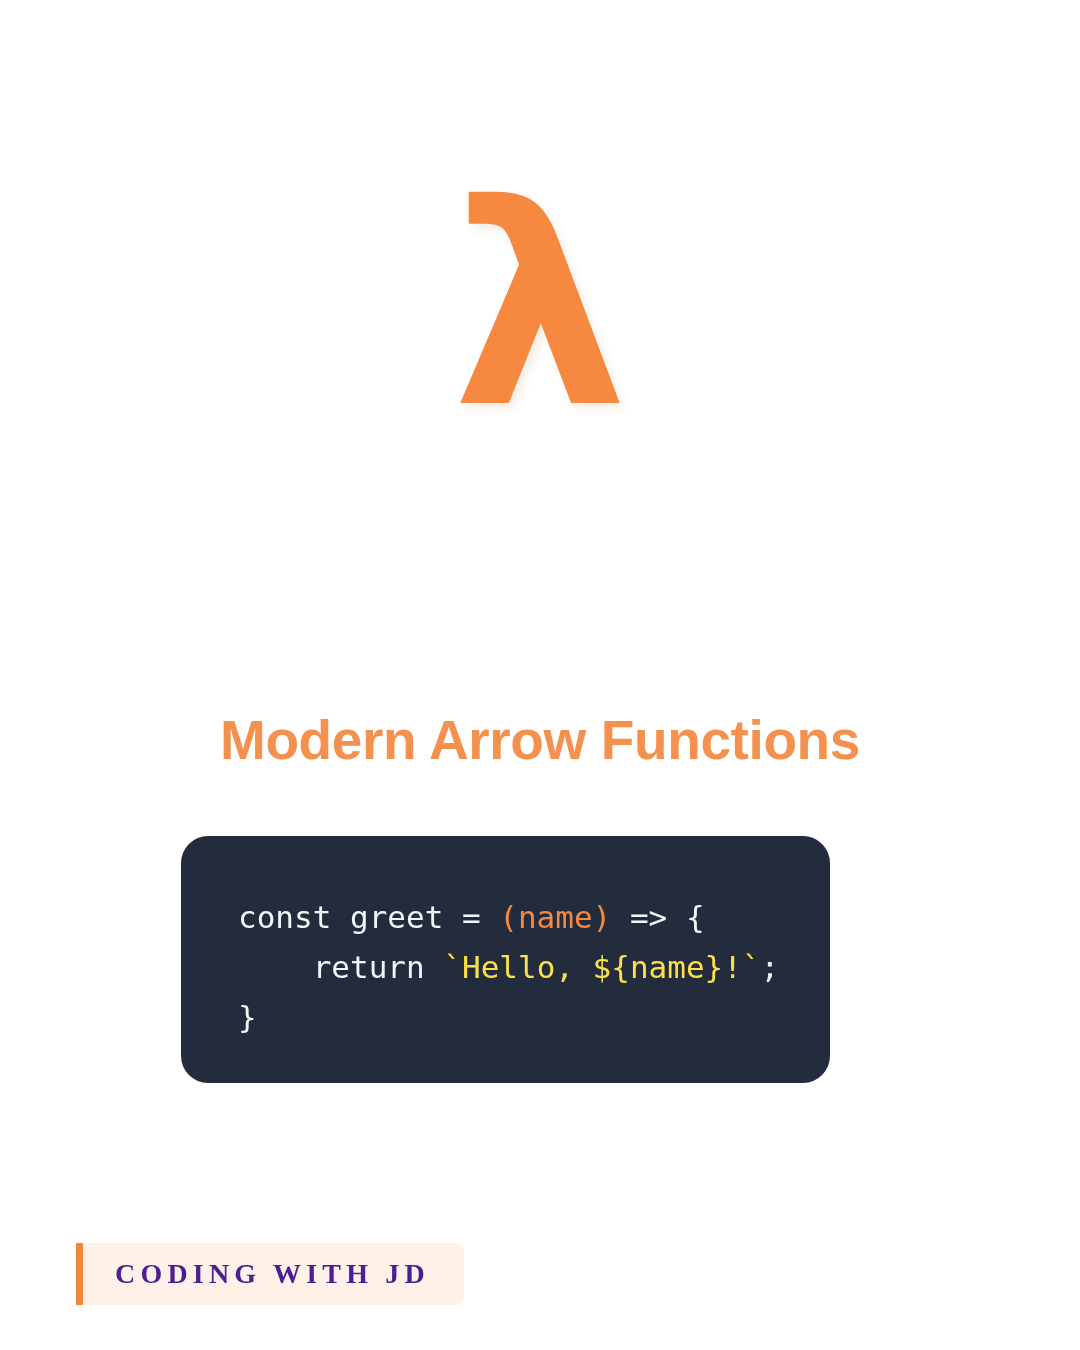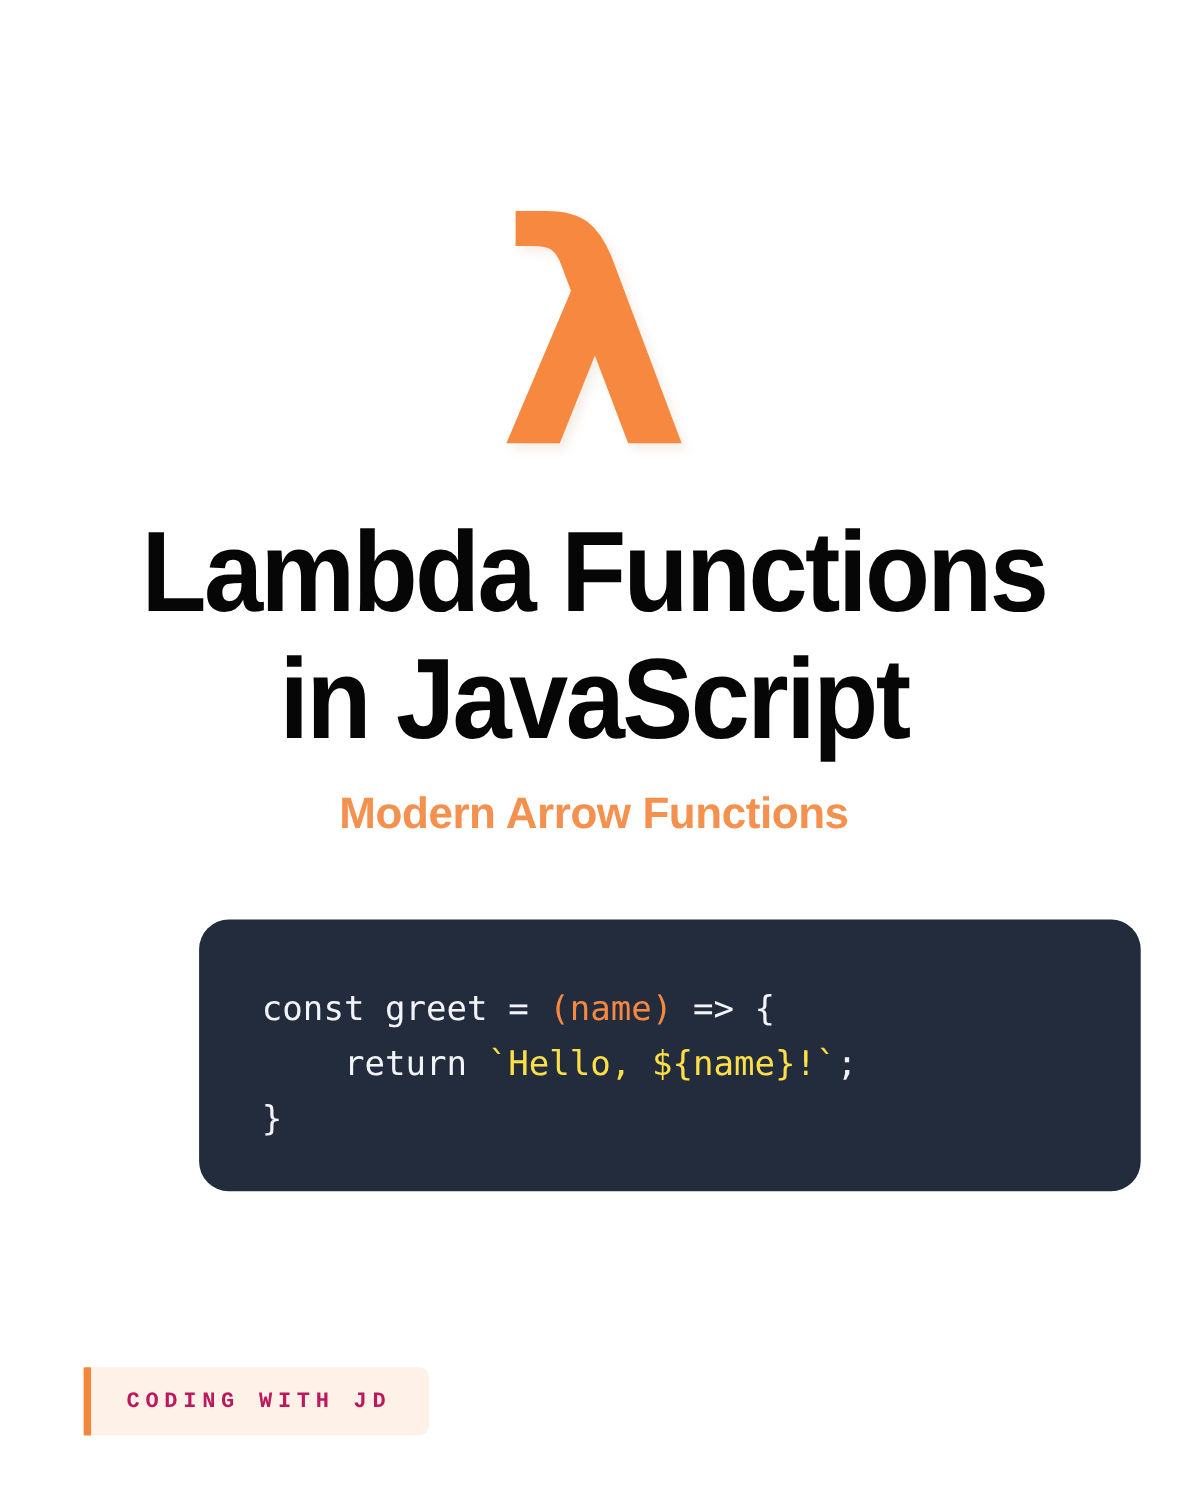--- a/index.html
+++ b/index.html
@@ -69,33 +69,33 @@
 
   
   .subtitle {
     position: absolute;
     left: 0;
     top: 714px;
     width: 1080px;
     text-align: center;
     font-family: "Liberation Sans", sans-serif;
     font-weight: 700;
-    font-size: 40px;
+    font-size: 55px;
     line-height: 52px;
     letter-spacing: -0.4px;
     color: #f4914f;
     white-space: nowrap;
   }
 
   
   .code-card {
     position: absolute;
     left: 181px;
     top: 836px;
-    width: 856px;
+    width: 649px;
     height: 247px;
     background: #222c3c;
     border-radius: 27px;
     box-sizing: border-box;
     padding: 56px 0 0 57px;
     overflow: hidden;
   }
   .code-lines {
     font-family: "DejaVu Sans Mono", "Liberation Mono", monospace;
     font-size: 31px;
@@ -129,41 +129,37 @@
   }
   .brand-pill {
     background: #fdf1e8;
     display: flex;
     align-items: center;
     padding: 0 34px 0 32px;
     border-top-right-radius: 9px;
     border-bottom-right-radius: 9px;
   }
   .brand-text {
-    font-family: Liberation Mono, monospace;
+    font-family: Liberation Serif, serif;
     font-weight: 700;
-    font-size: 20px;
+    font-size: 28px;
     letter-spacing: 5.2px;
-    color: #be185d;
+    color: #4c1d95;
     white-space: nowrap;
   }
 </style>
 </head>
 <body>
 
 <div class="canvas">
 
   <div class="hero-mark">
     <span class="lambda-glyph">λ</span>
   </div>
 
-  <div class="title-block">
-    <span class="title-line">Lambda Functions</span>
-    <span class="title-line">in JavaScript</span>
-  </div>
 
   <div class="subtitle">Modern Arrow Functions</div>
 
   <div class="code-card">
     <div class="code-lines" id="code-lines"><span class="code-line"><span class="tok-plain">const greet = </span><span class="tok-param">(name)</span><span class="tok-plain"> =&gt; {</span></span><span class="code-line"><span class="tok-plain">    return </span><span class="tok-string">`Hello, ${name}!`</span><span class="tok-plain">;</span></span><span class="code-line"><span class="tok-plain">}</span></span></div>
   </div>
 
   <div class="brand-badge">
     <div class="brand-bar"></div>
     <div class="brand-pill">

